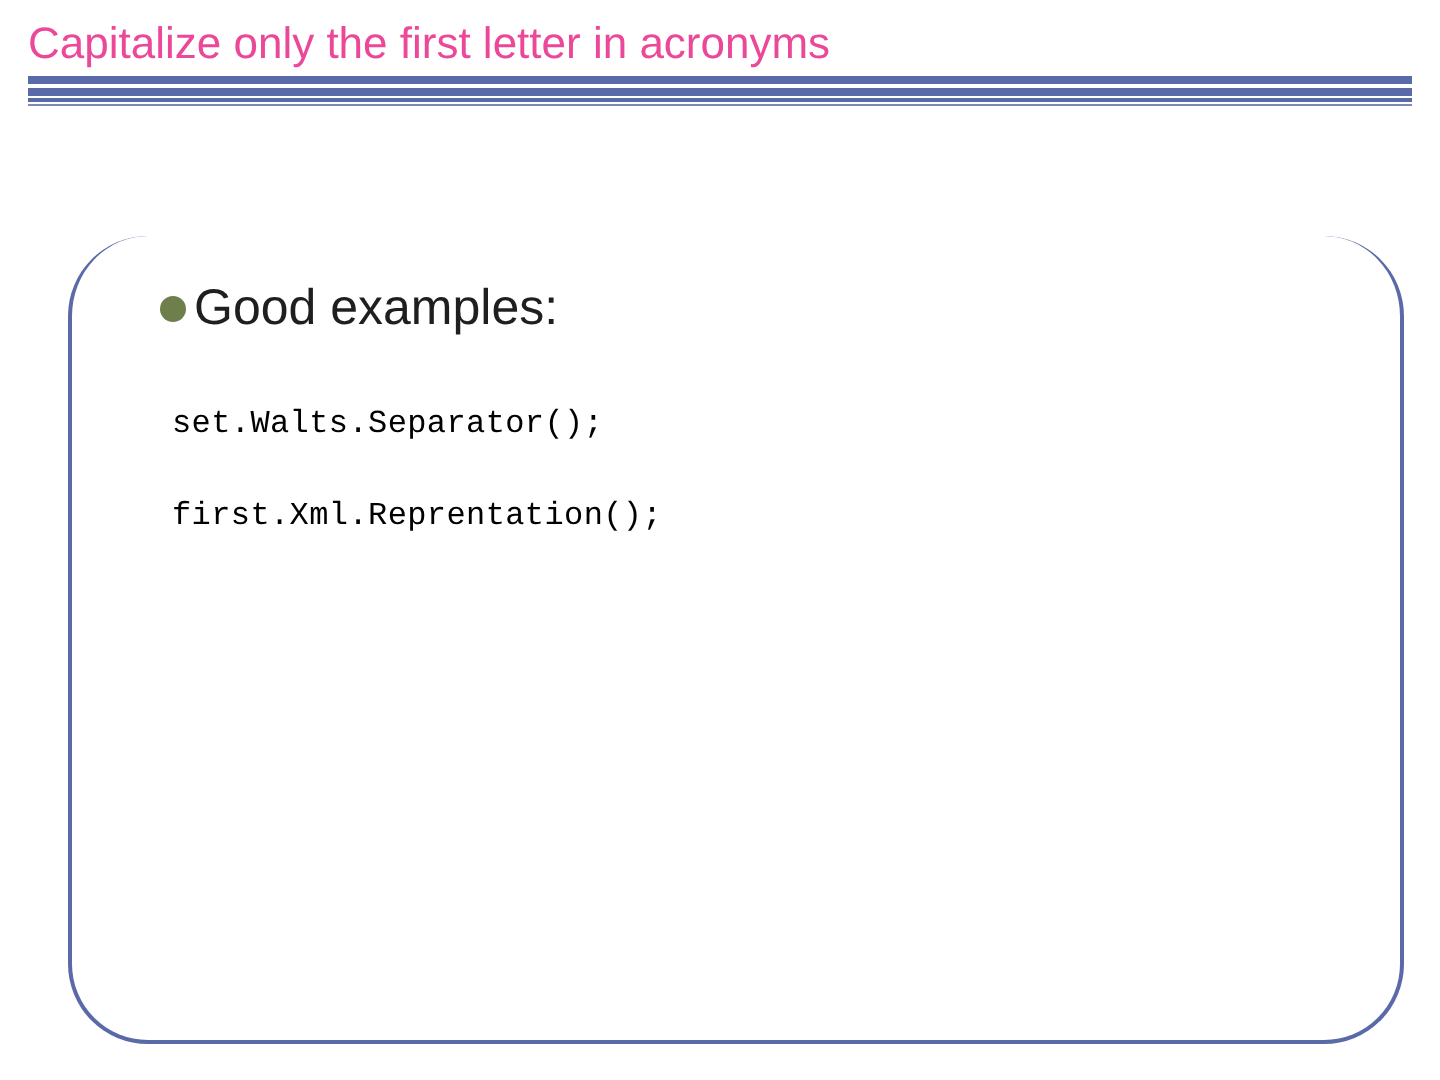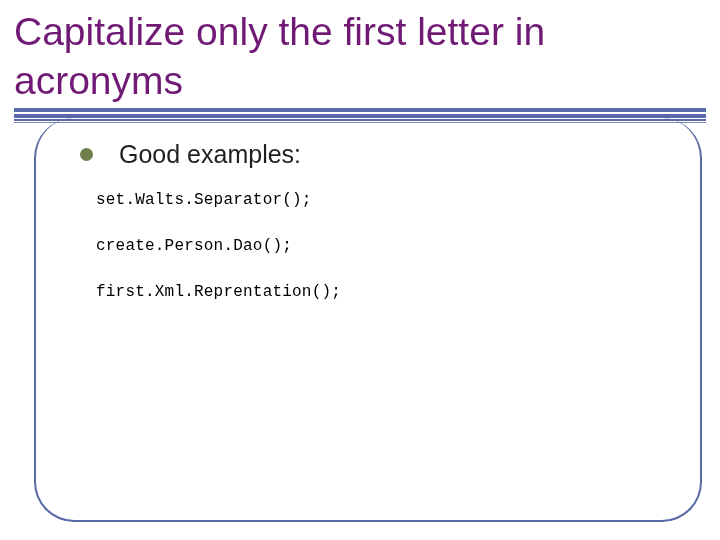--- a/index.html
+++ b/index.html
@@ -8,22 +8,22 @@
     height: 540px;
     background: #fff;
     font-family: Arial, Helvetica, sans-serif;
     position: relative;
     overflow: hidden;
   }
   .title-block {
     padding: 8px 14px 0 14px;
   }
   .title {
-    font-size: 39px;
-    color: #701a75;
+    font-size: 22px;
+    color: #ec4899;
     line-height: 1.25;
     font-weight: 400;
   }
   .underline-stack {
     margin-top: 2px;
   }
   .ul1 { height: 4px; background: #5a6aa8; }
   .ul2 { height: 2px; background: #fff; }
   .ul3 { height: 4px; background: #5a6aa8; }
   .ul4 { height: 1px; background: #fff; }
@@ -39,40 +39,40 @@
     bottom: 18px;
     border: 2px solid #5a6aa8;
     border-radius: 40px;
     border-top: none;
     padding: 22px 28px 20px 44px;
   }
 
   .bullet-line {
     display: flex;
     align-items: center;
-    gap: 26px;
-    margin-bottom: 22px;
+    gap: 4px;
+    margin-bottom: 34px;
   }
   .bullet-dot {
     width: 13px;
     height: 13px;
     background: #6f7f4b;
     border-radius: 50%;
     flex: 0 0 auto;
   }
   .bullet-text {
     font-size: 25px;
     color: #1f1f1f;
   }
 
   .code-line {
     font-family: "Courier New", Courier, monospace;
     font-size: 16px;
     color: #000;
-    margin: 0 0 28px 16px;
+    margin: 0 0 28px 6px;
     letter-spacing: 0.2px;
   }
 </style>
 </head>
 <body>
 
 <div class="title-block">
   <div class="title">Capitalize only the first letter in acronyms</div>
   <div class="underline-stack">
     <div class="ul1"></div>
@@ -84,15 +84,14 @@
       <div class="ul7"></div>
   </div>
 </div>
 
 <div class="body-box">
   <div class="bullet-line">
     <span class="bullet-dot"></span>
     <span class="bullet-text">Good examples:</span>
   </div>
   <div class="code-line">set.Walts.Separator();</div>
-  <div class="code-line">create.Person.Dao();</div>
   <div class="code-line">first.Xml.Reprentation();</div>
 </div>
 
 </body></html>

